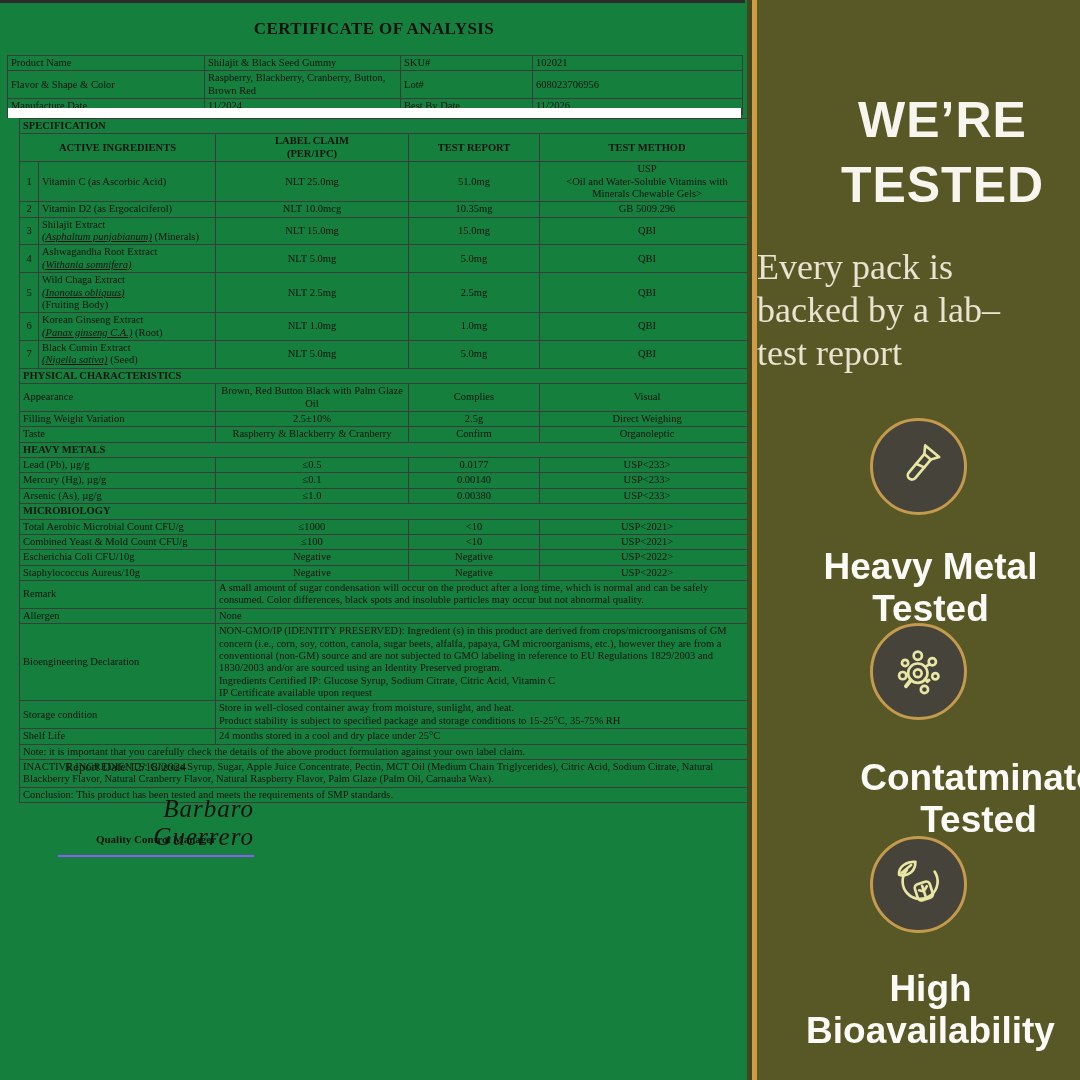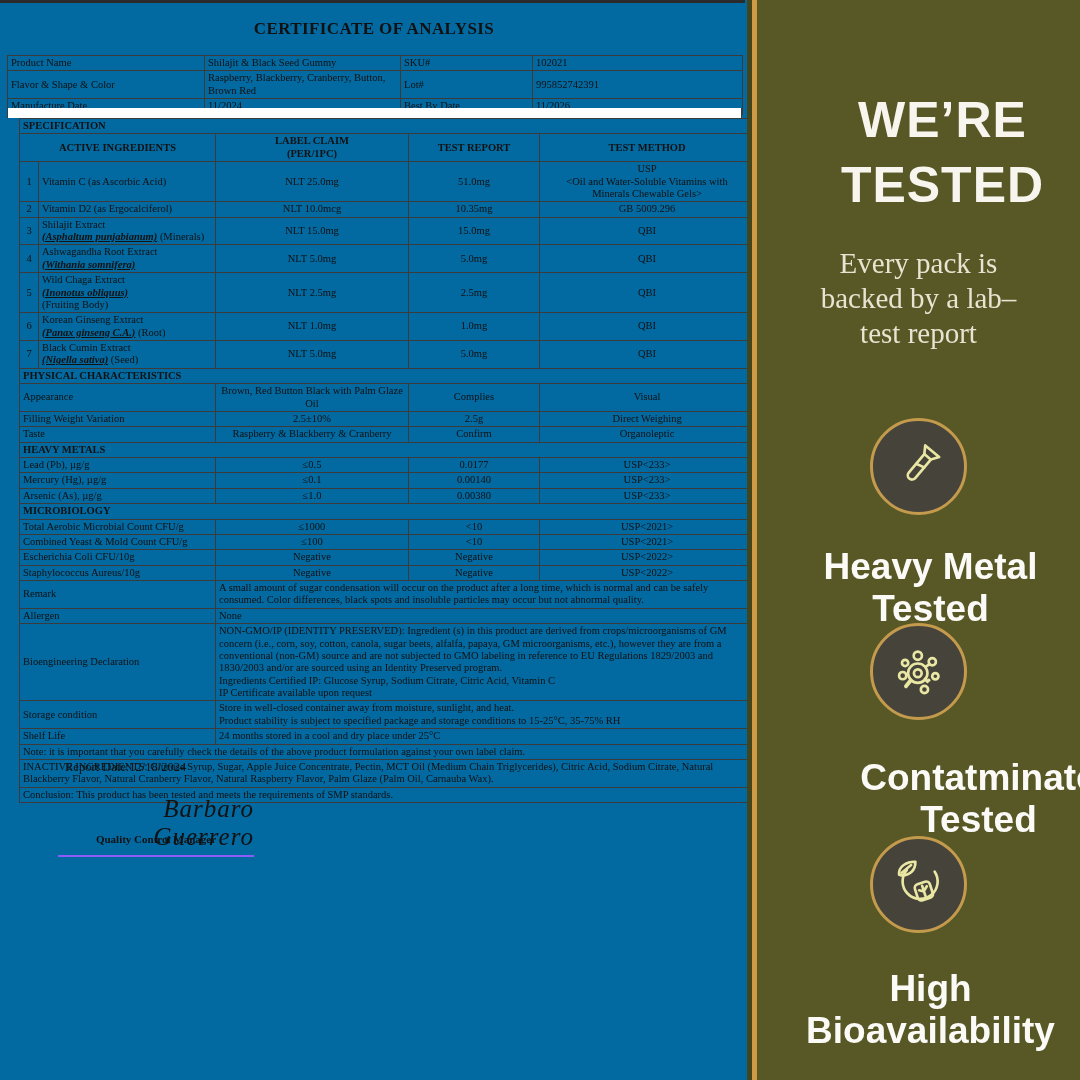--- a/index.html
+++ b/index.html
@@ -1,50 +1,50 @@
 <!DOCTYPE html>
 <html><head>
 <meta charset="utf-8">
 <style>
   html,body{margin:0;padding:0;}
-  .page{position:relative;width:1080px;height:1080px;background:#0369a1;overflow:hidden;
+  .page{position:relative;width:1080px;height:1080px;background:#15803d;overflow:hidden;
         font-family:"Liberation Serif", serif;color:#111;}
   
   .topline{position:absolute;left:0;top:0;width:745px;height:3px;background:#2b2b2b;}
   .doc-title{position:absolute;left:0;top:19px;width:748px;text-align:center;
              font-weight:bold;font-size:17px;letter-spacing:.4px;}
   table{border-collapse:collapse;table-layout:fixed;}
   td{border:1px solid #3b3b3b;font-size:10.5px;line-height:1.18;padding:1px 3px;
      vertical-align:middle;overflow:hidden;}
   .c{text-align:center;}
   .b{font-weight:bold;}
   .ml{white-space:pre-line;}
   .blk{display:block;}
-  .sp{font-style:italic;text-decoration:underline;font-weight:bold;}
+  .sp{font-style:italic;text-decoration:underline;}
   .info-table{position:absolute;left:7px;top:55px;width:735px;}
   .gap-band{position:absolute;left:7px;top:108px;width:733px;height:10px;
             border-left:1px solid #3b3b3b;border-right:1px solid #3b3b3b;background:#fff;}
   .main-table{position:absolute;left:7px;top:118px;width:735px;margin-left:12px;}
   .sect td{font-weight:bold;}
   
   .report-date{position:absolute;left:65px;top:760px;font-size:12.5px;}
   .signature{position:absolute;left:58px;top:795px;width:196px;text-align:right;
              font-size:25px;font-style:italic;font-family:"Liberation Serif",serif;
              border-bottom:2px solid #8b5cf6;padding-bottom:4px;letter-spacing:1px;}
   .signer-title{position:absolute;left:58px;top:833px;width:196px;text-align:center;
                 font-size:11px;font-weight:bold;}
   
   .sidebar{position:absolute;left:747px;top:0;width:333px;height:1080px;background:#575826;}
   .edge-dark{position:absolute;left:0;top:0;width:5px;height:1080px;background:#43461d;}
   .edge-gold{position:absolute;left:5px;top:0;width:5px;height:1080px;background:#cf9c45;}
   .we-heading{position:absolute;left:10px;top:88px;width:323px;text-align:center;
               font-family:"Liberation Sans",sans-serif;font-weight:bold;font-size:50px;
               line-height:1.3;color:#f7f5ee;letter-spacing:1px;padding-left:24px;}
-  .we-sub{position:absolute;left:10px;top:246px;width:323px;text-align:center;
-          font-family:"Liberation Serif",serif;font-size:29px;line-height:1.2;
+  .we-sub{position:absolute;left:10px;top:246px;width:323px;text-align:left;
+          font-family:"Liberation Serif",serif;font-size:36px;line-height:1.2;
           color:#eae3d1;white-space:pre-line;}
   .badge-circle{position:absolute;left:123px;width:97px;height:97px;border-radius:50%;
                 background:#45433a;border:3px solid #c49a4d;box-sizing:border-box;
                 display:flex;align-items:center;justify-content:center;}
   .badge-label{position:absolute;left:22px;width:323px;text-align:center;
                font-family:"Liberation Sans",sans-serif;font-weight:bold;font-size:37px;
                color:#fbfaf6;}
   .bc1{top:418px;} .bl1{top:546px;}
   .bc2{top:623px;} .bl2{top:757px;margin-left:48px;}
   .bc3{top:836px;} .bl3{top:968px;}
@@ -69,21 +69,21 @@
         <tr>
       <td>Product Name</td>
       <td>Shilajit &amp; Black Seed Gummy</td>
       <td>SKU#</td>
       <td>102021</td>
     </tr>
     <tr>
       <td>Flavor &amp; Shape &amp; Color</td>
       <td>Raspberry, Blackberry, Cranberry, Button, Brown Red</td>
       <td>Lot#</td>
-      <td>995852742391</td>
+      <td>608023706956</td>
     </tr>
     <tr>
       <td>Manufacture Date</td>
       <td>11/2024</td>
       <td>Best By Date</td>
       <td>11/2026</td>
     </tr>
   </tbody>
     </table>
   <div class="gap-band"></div>

